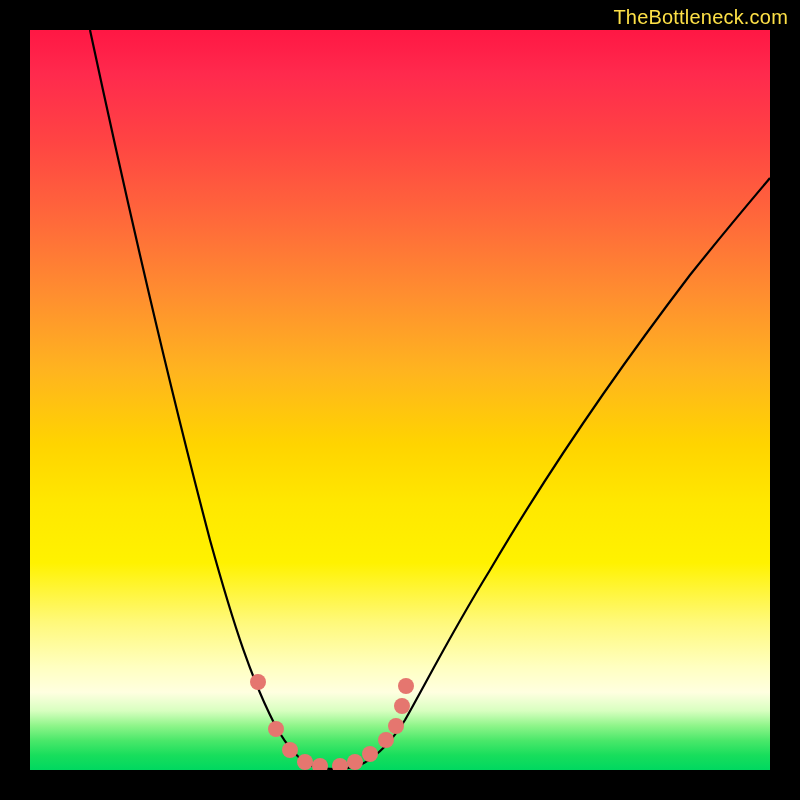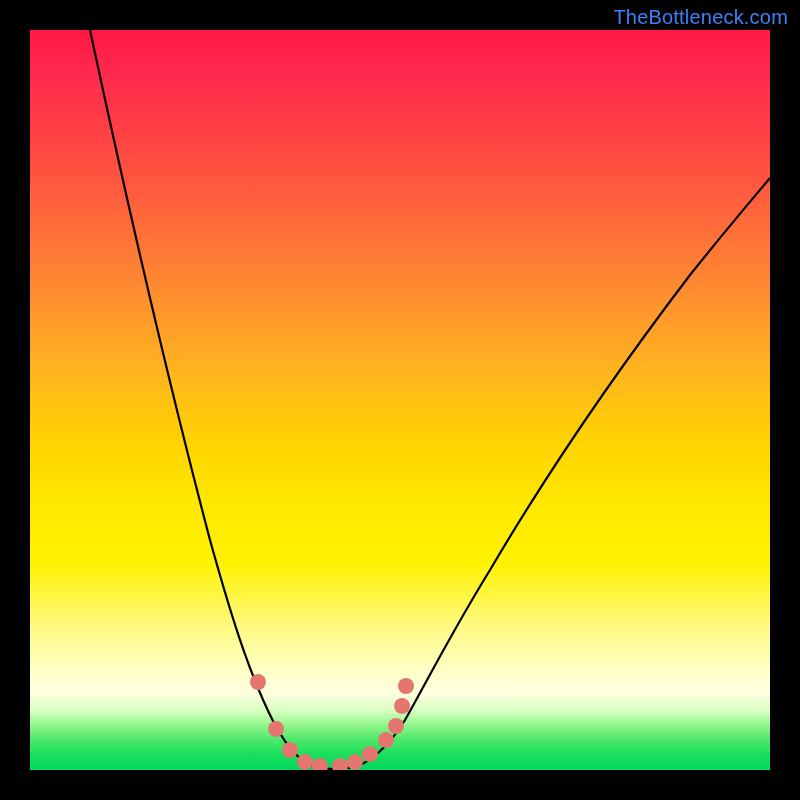--- a/index.html
+++ b/index.html
@@ -53,21 +53,21 @@
     position: absolute;
     inset: 0;
     width: 740px;
     height: 740px;
     overflow: visible;
   }
   .watermark {
     position: absolute;
     top: 6px;
     right: 12px;
-    color: #3b82f6;
+    color: #fde047;
     font-size: 20px;
     font-weight: 500;
     letter-spacing: 0.2px;
   }
 </style>
 </head>
 <body>
 
 <div class="frame">
   <div class="plot-area">

